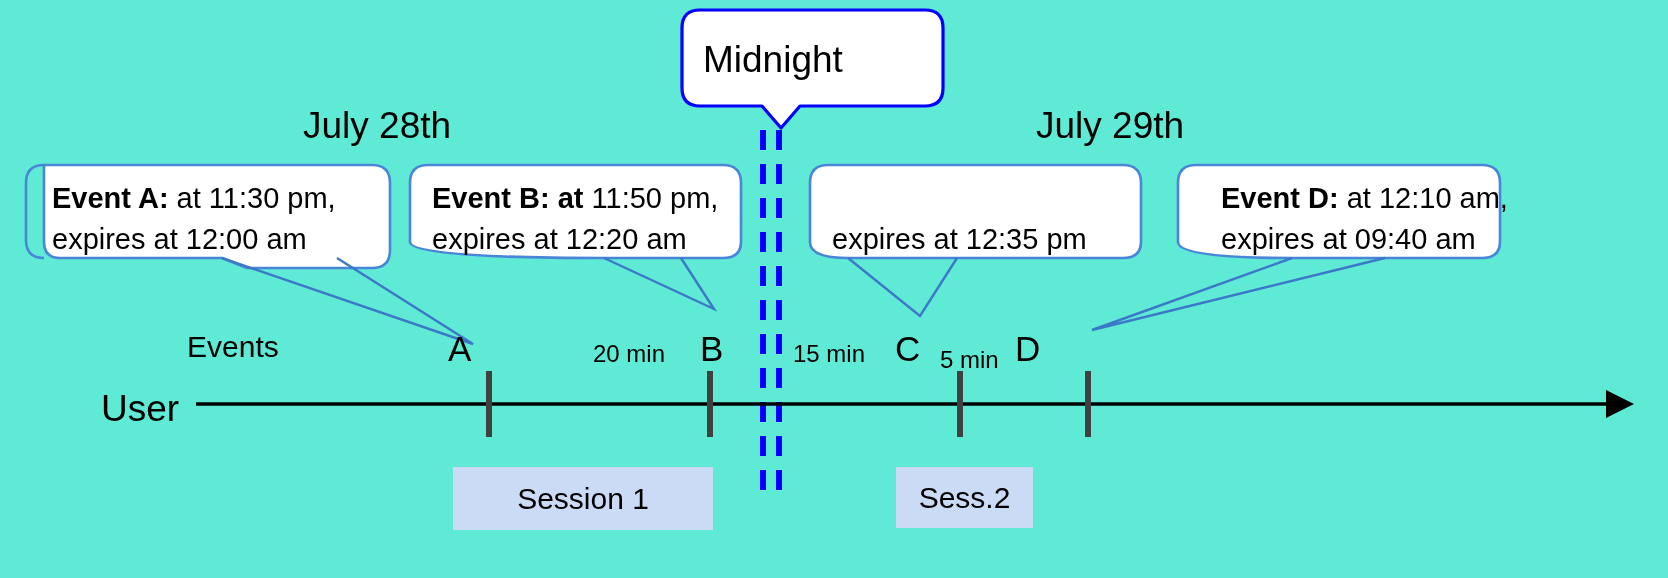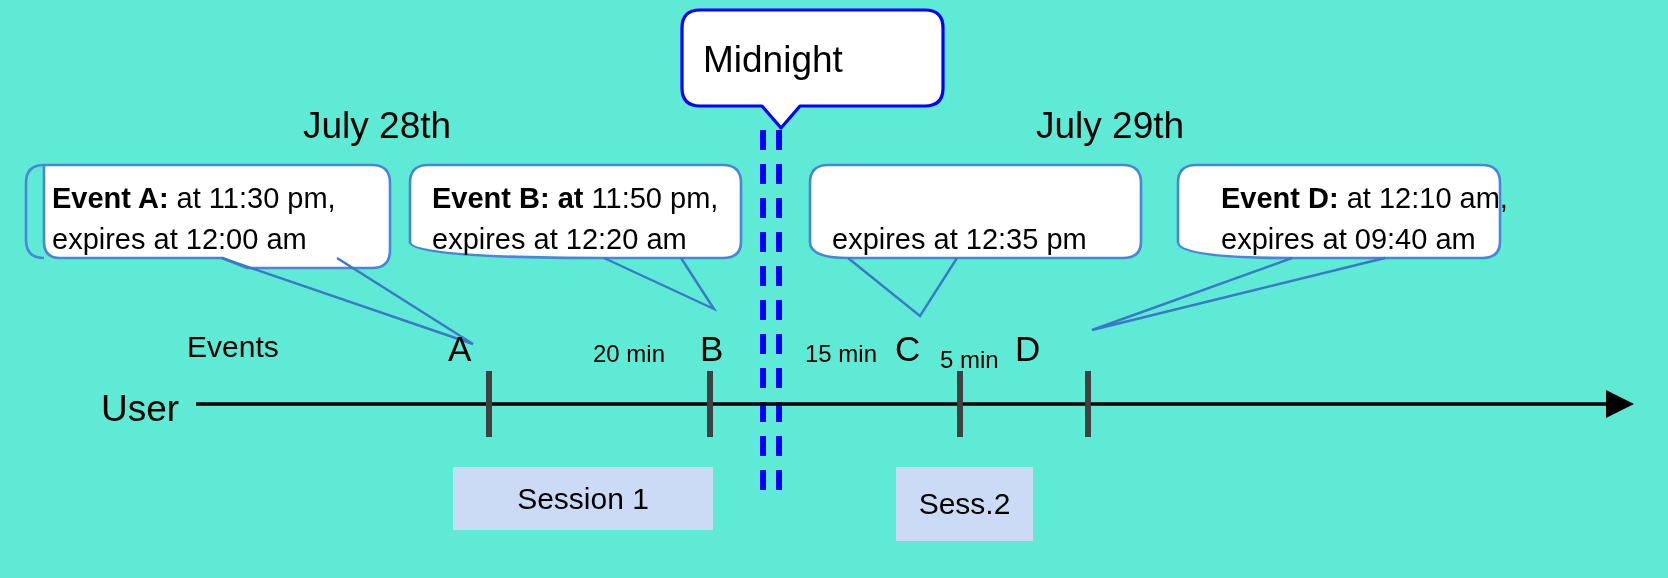--- a/index.html
+++ b/index.html
@@ -148,23 +148,23 @@
 
   <div class="txt events-label" style="left:176px; top:329px;margin-left:11px;">Events</div>
   <div class="txt axis-label" style="left:101px; top:386px;">User</div>
 
   <div class="txt marker-letter" style="left:448px; top:328px;">A</div>
   <div class="txt marker-letter" style="left:700px; top:328px;">B</div>
   <div class="txt marker-letter" style="left:895px; top:328px;">C</div>
   <div class="txt marker-letter" style="left:1015px; top:328px;">D</div>
 
   <div class="txt gap-label" style="left:593px; top:339px;">20 min</div>
-  <div class="txt gap-label" style="left:793px; top:339px;margin-left:12px;">15 min</div>
+  <div class="txt gap-label" style="left:793px; top:339px;">15 min</div>
   <div class="txt gap-label" style="left:940px; top:345px;">5 min</div>
 
   <div class="session-box" style="left:453px; top:467px; width:260px; height:63px;">
     <span class="session-label">Session 1</span>
   </div>
-  <div class="session-box" style="left:896px; top:467px; width:137px; height:74px;">
+  <div class="session-box" style="left:896px; top:467px; width:137px; height:61px;">
     <span class="session-label">Sess.2</span>
   </div>
 
 </div>
 
 </body></html>

